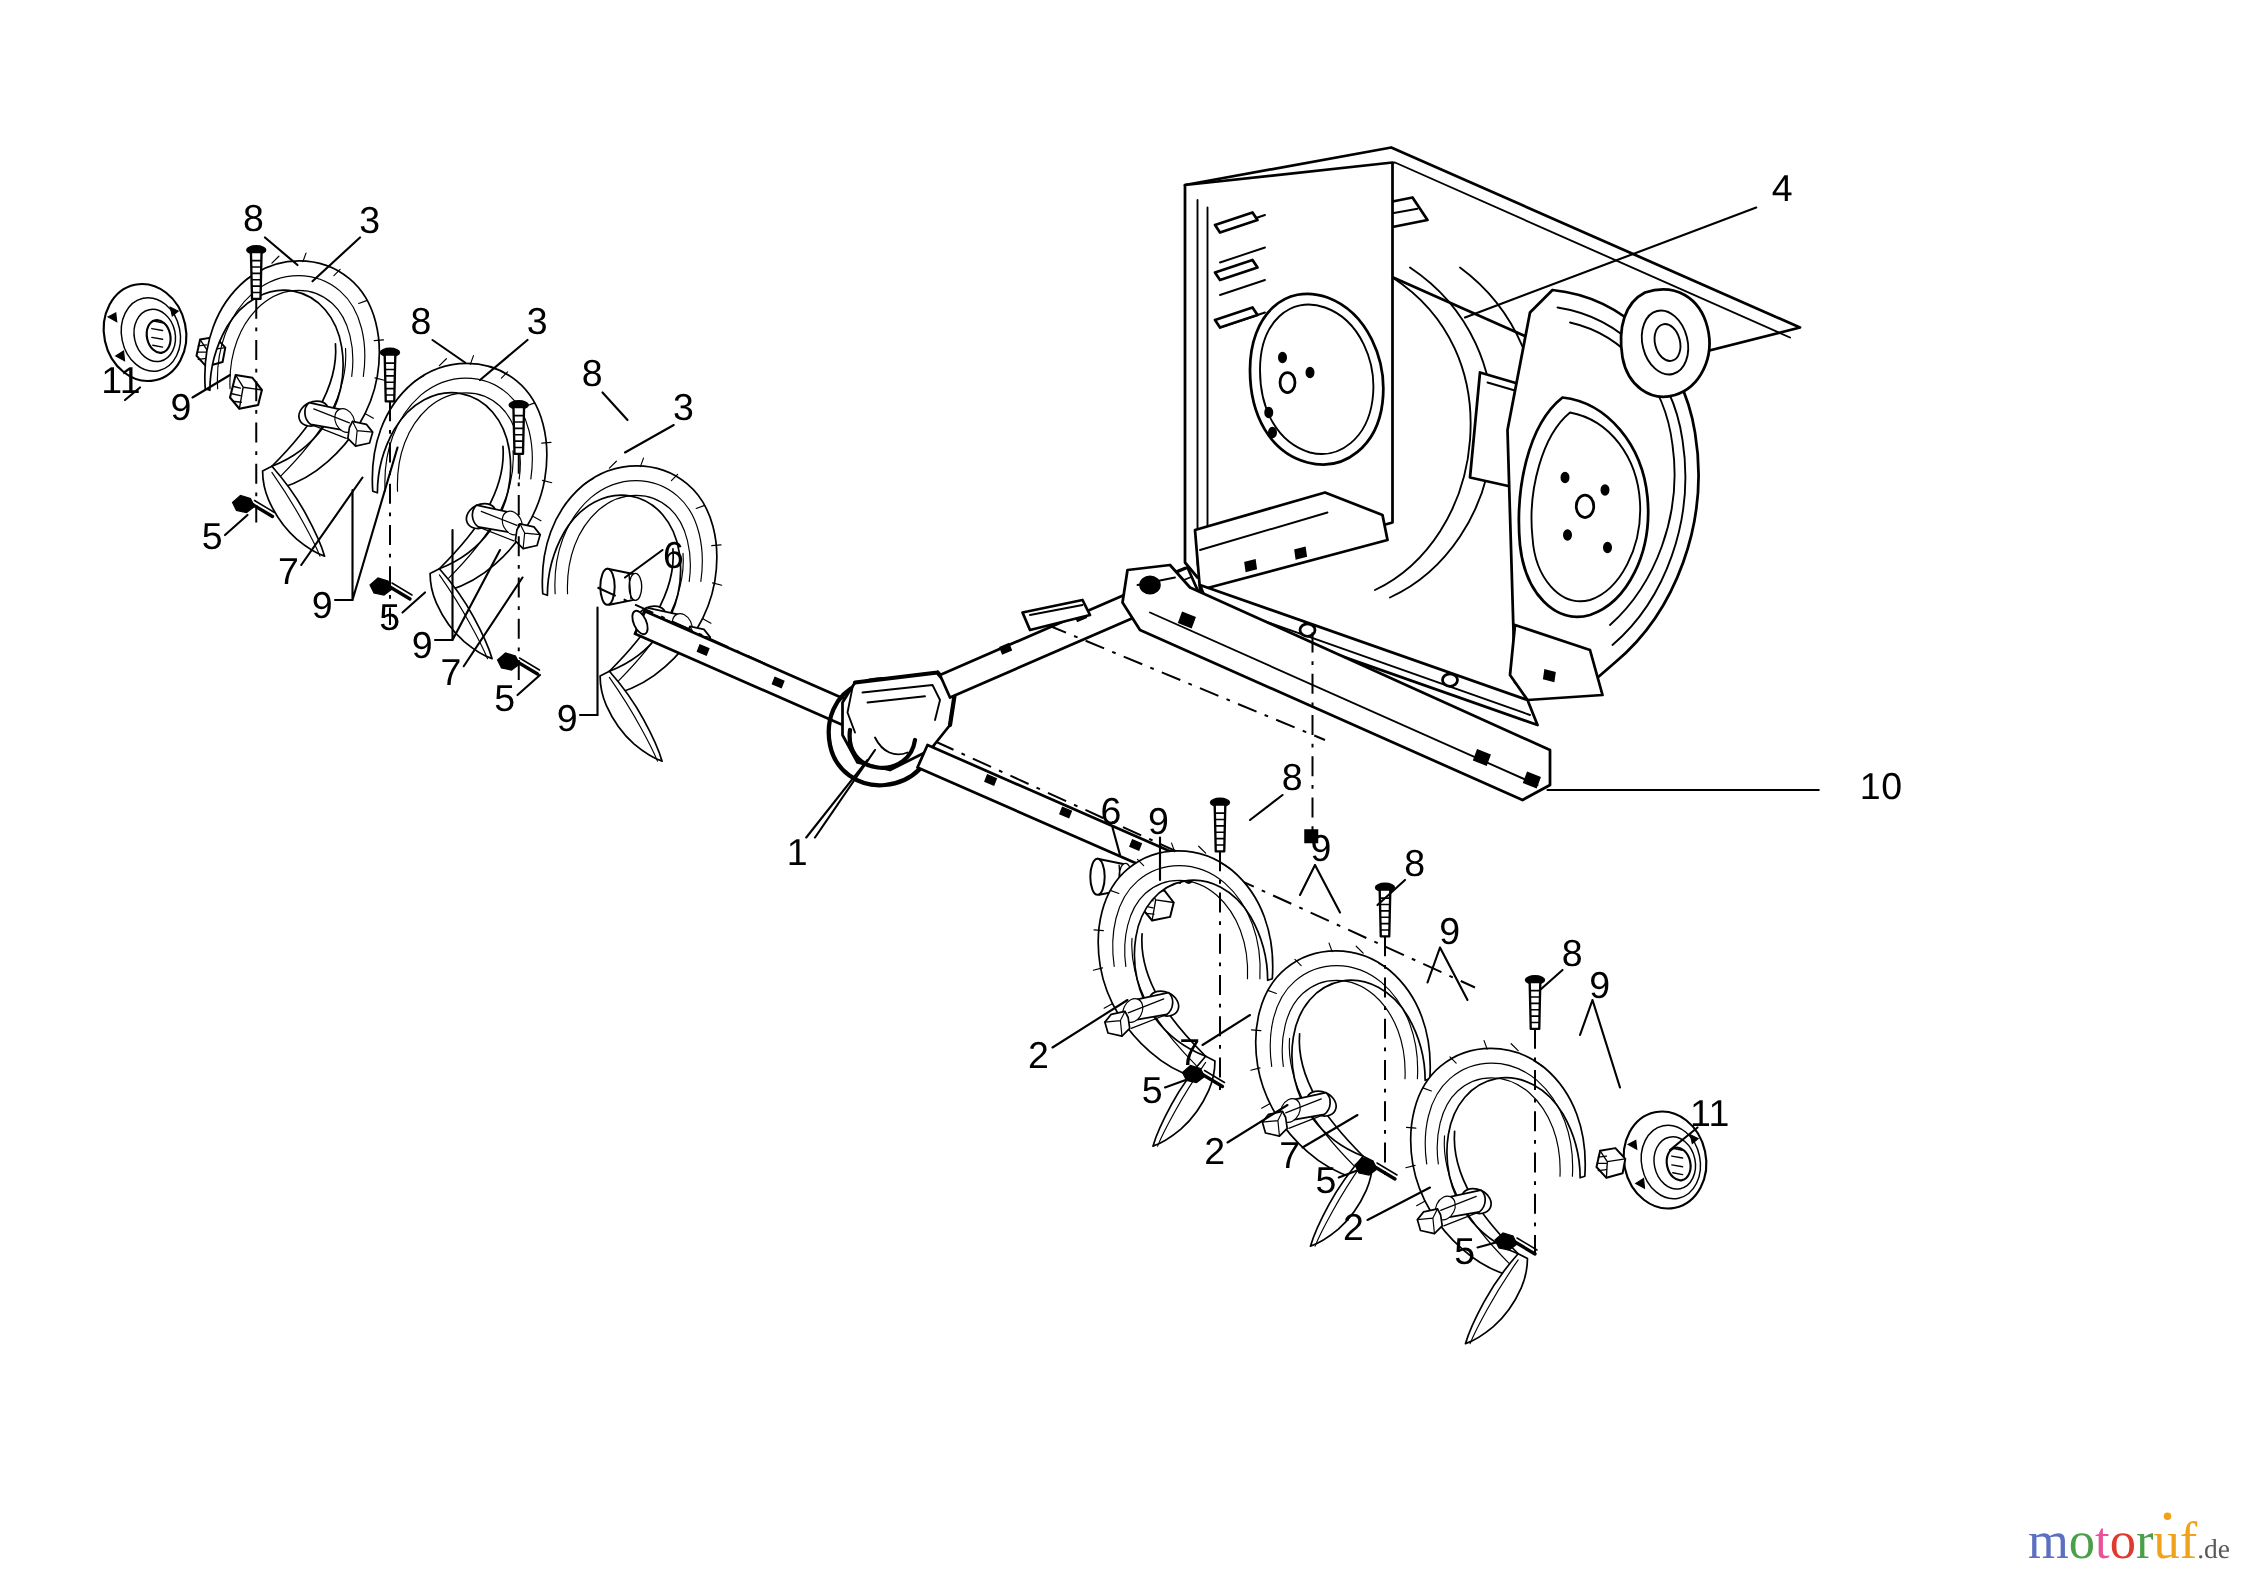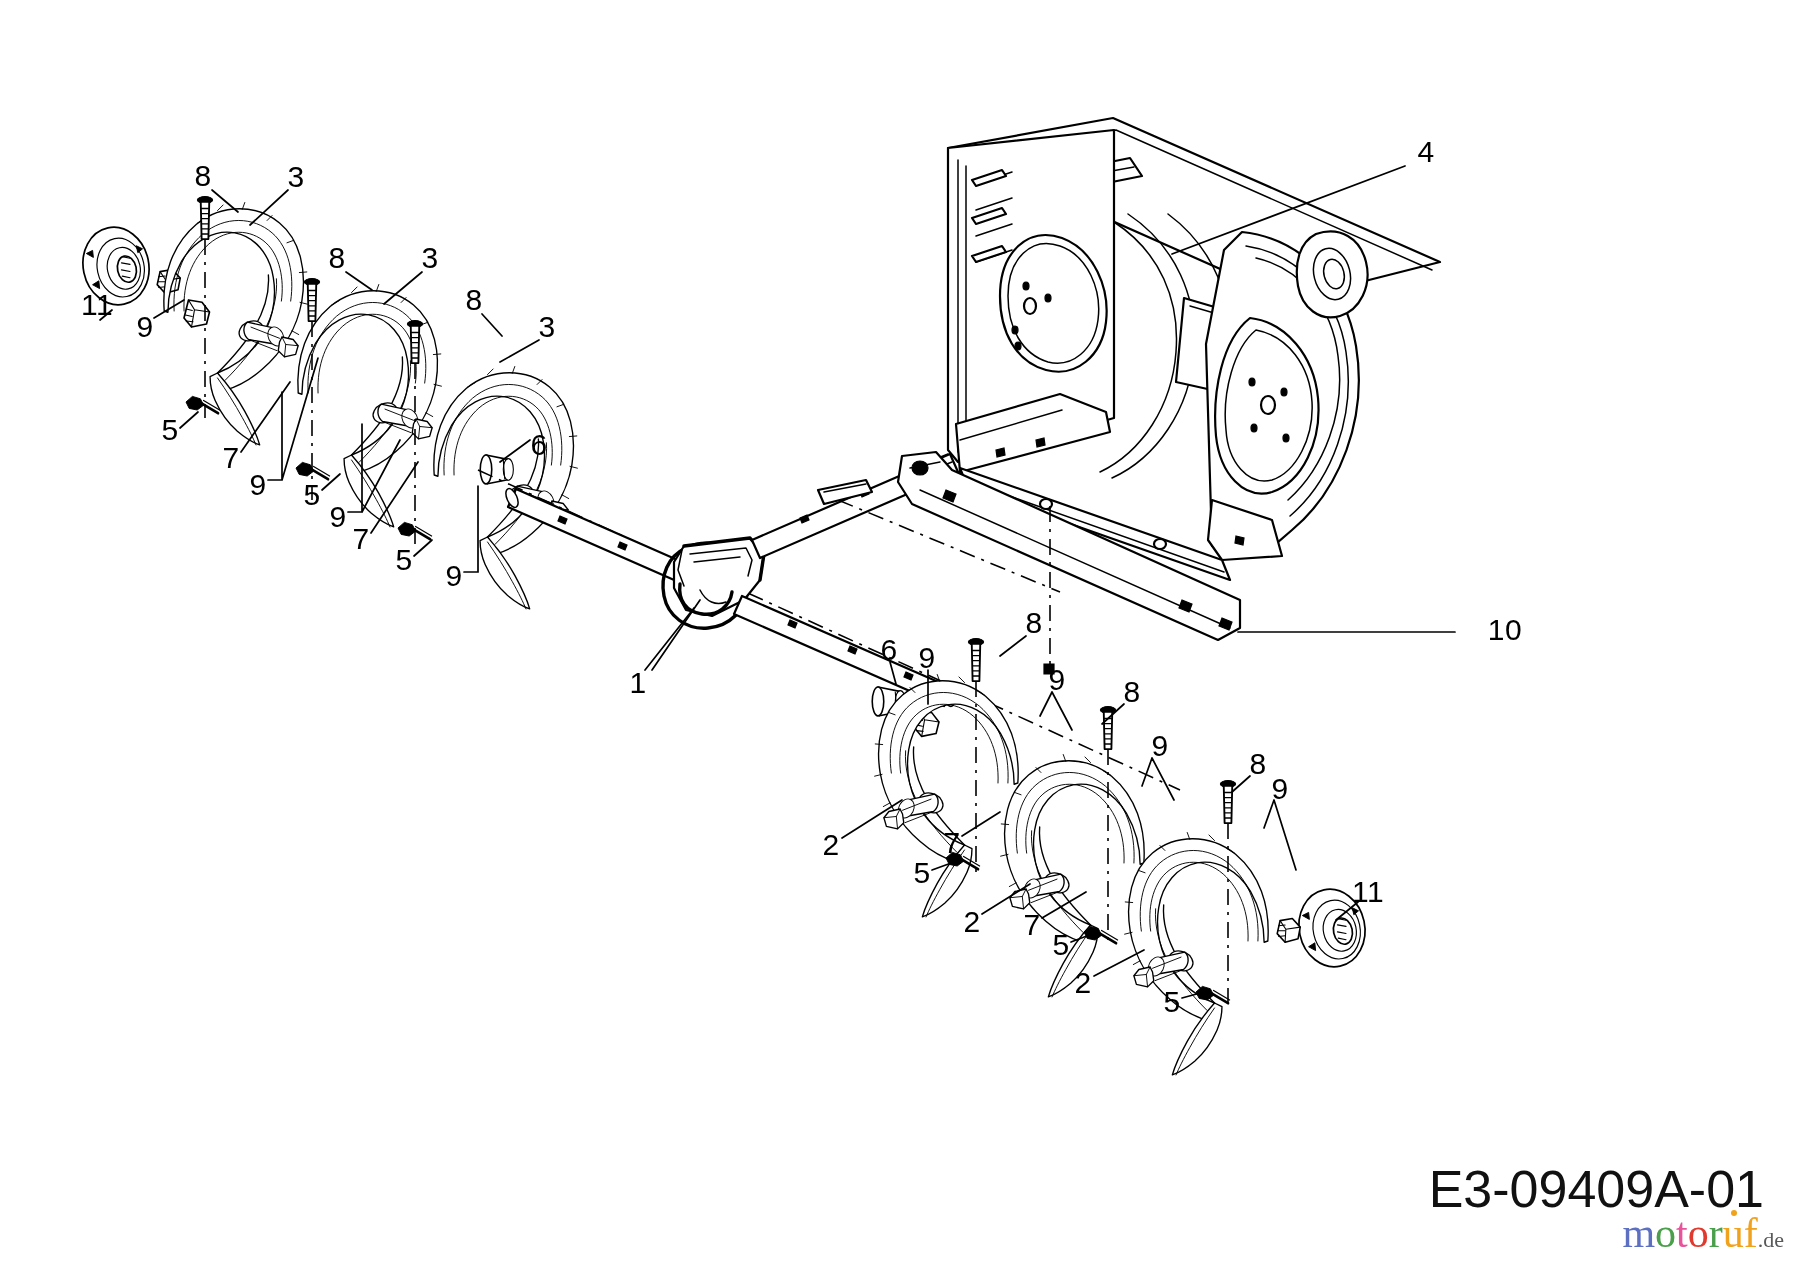--- a/index.html
+++ b/index.html
@@ -500,20 +500,19 @@
   <div class="callout" style="left:922px;  top:873px;">5</div>
   <div class="callout" style="left:1258px; top:764px;">8</div>
   <div class="callout" style="left:1280px; top:789px;">9</div>
   <div class="callout" style="left:972px;  top:922px;">2</div>
   <div class="callout" style="left:1032px; top:925px;">7</div>
   <div class="callout" style="left:1061px; top:945px;">5</div>
   <div class="callout" style="left:1368px; top:892px;">11</div>
   <div class="callout" style="left:1083px; top:983px;">2</div>
   <div class="callout" style="left:1172px; top:1002px;">5</div>
 
-  <div id="part-number">E3-09409A-01</div>
 
   <div id="watermark">
     <span style="color: rgb(92, 111, 192);">m</span><span style="color: rgb(74, 159, 74);">o</span><span style="color: rgb(232, 83, 155);">t</span><span style="color: rgb(224, 58, 47);">o</span><span style="color: rgb(74, 159, 74);">r</span><span style="color: rgb(240, 162, 28);">u</span><span style="color: rgb(240, 162, 28);">f</span><span class="wm-suffix" style="color: rgb(88, 89, 91);">.de</span>
     <span class="wm-dot" style="background: rgb(240, 162, 28); right: 47px; top: -2px;"></span>
   </div>
 
 </div>
 
 </body></html>

